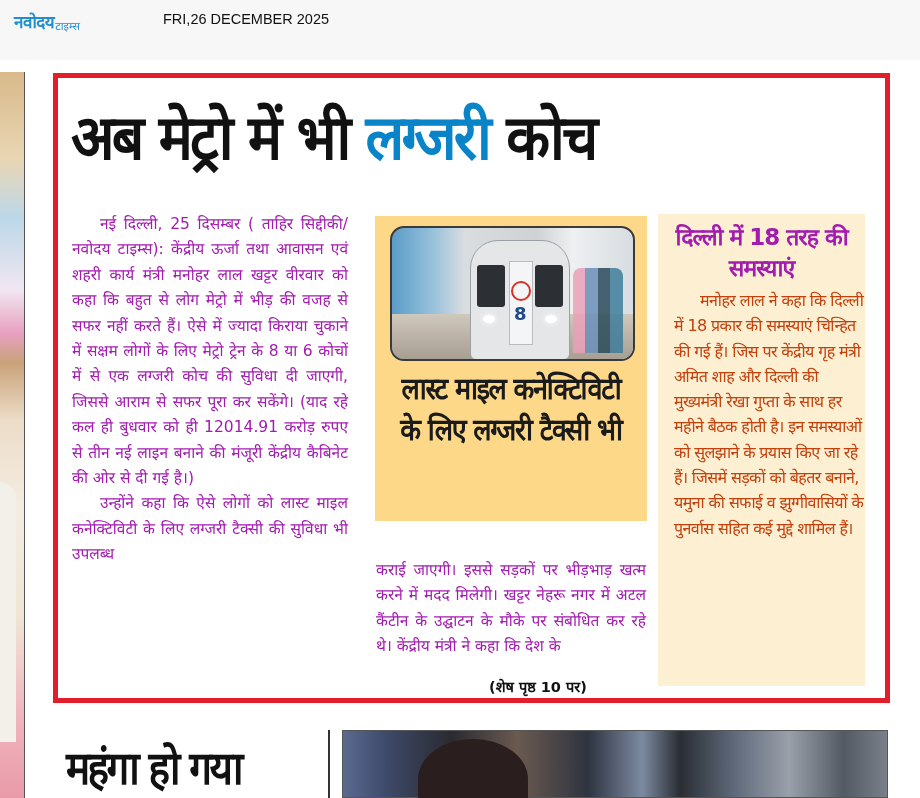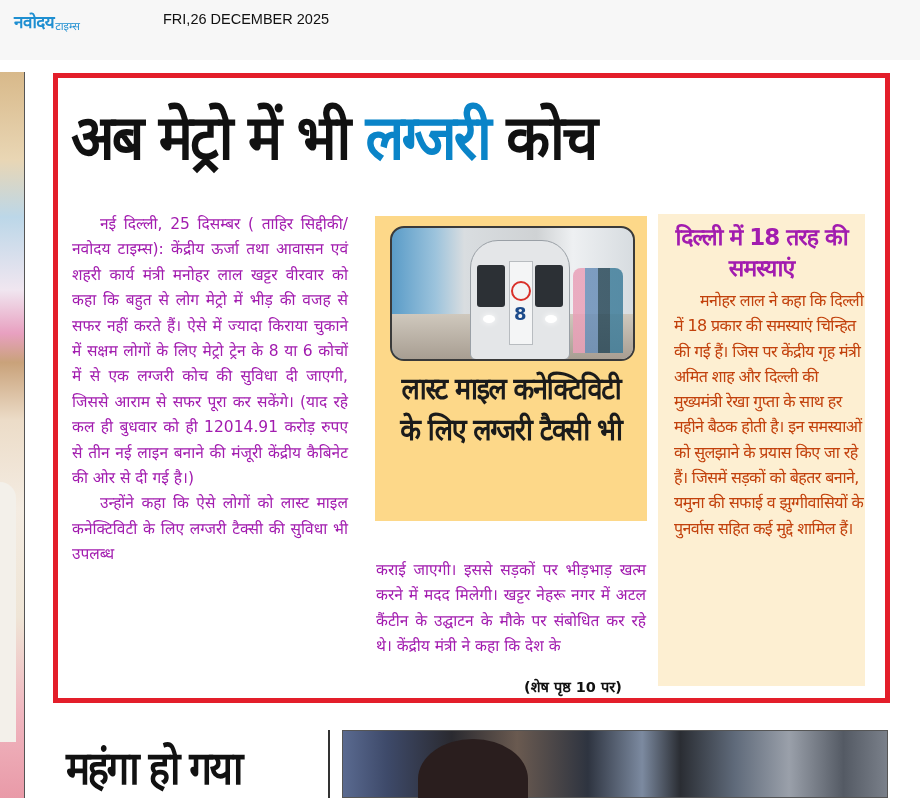--- a/index.html
+++ b/index.html
@@ -42,21 +42,21 @@
   .metro-num { position: absolute; left: 43px; top: 62px; font-size: 18px; font-weight: bold; color: #1c4a8a; }
   .metro-light { position: absolute; top: 74px; width: 12px; height: 8px; background: #fff; border-radius: 50%; box-shadow: 0 0 6px #fff; }
   .metro-light.l { left: 12px; } .metro-light.r { right: 12px; }
   .people { position: absolute; right: 10px; top: 40px; width: 50px; height: 85px; background: linear-gradient(90deg, #e9a0b8 0 25%, #6a8fb8 25% 50%, #2a4a5a 50% 75%, #3f7d9a 75%); border-radius: 8px 8px 0 0; opacity: 0.85; }
   .yellow-title { position: absolute; left: 0; top: 152px; width: 272px; text-align: center; font-family: "DejaVu Sans", sans-serif; font-weight: bold; font-size: 30px; line-height: 41px; color: #1b1b1b; letter-spacing: -1.5px; transform: scaleX(0.9); }
 
   .beige-box { position: absolute; left: 658px; top: 214px; width: 207px; height: 472px; background: #fdefd2; }
   .beige-title { position: absolute; left: 0; top: 8px; width: 207px; text-align: center; font-family: "DejaVu Sans", sans-serif; font-weight: bold; font-size: 23px; line-height: 31px; color: #a21caf; letter-spacing: -1px; }
   .beige-body { position: absolute; left: 16px; top: 74px; width: 192px; font-family: "DejaVu Sans", sans-serif; font-size: 16px; line-height: 25.3px; color: #c2410c; letter-spacing: -0.6px; }
 
-  .continued { position: absolute; left: 489px; top: 676px; font-family: "DejaVu Sans", sans-serif; font-weight: bold; font-size: 14.5px; color: #111; margin-left: 35px; }
+  .continued { position: absolute; left: 489px; top: 676px; font-family: "DejaVu Sans", sans-serif; font-weight: bold; font-size: 14.5px; color: #111; }
 
   
   .lower-headline { position: absolute; left: 66px; top: 738px; font-family: "DejaVu Sans", sans-serif; font-weight: bold; font-size: 46px; line-height: 60px; letter-spacing: -3px; color: #111; transform: scaleX(0.88); transform-origin: left center; white-space: nowrap; }
   .lower-divider { position: absolute; left: 328px; top: 730px; width: 2px; height: 68px; background: #333; }
   .lower-photo { position: absolute; left: 342px; top: 730px; width: 546px; height: 68px; border: 1px solid #555;
     background: linear-gradient(90deg, #5a6a90 0%, #3e4a6a 8%, #2a2a30 20%, #6a5a50 32%, #2e3440 45%, #7c8aa0 55%, #2a2d33 62%, #5f6a7a 72%, #9aa0aa 82%, #545a64 92%, #7a808a 100%); }
   .lower-face { position: absolute; left: 75px; top: 8px; width: 110px; height: 80px; background: #2a1e1e; border-radius: 50% 50% 0 0; }
 </style>
 </head>
 <body>

